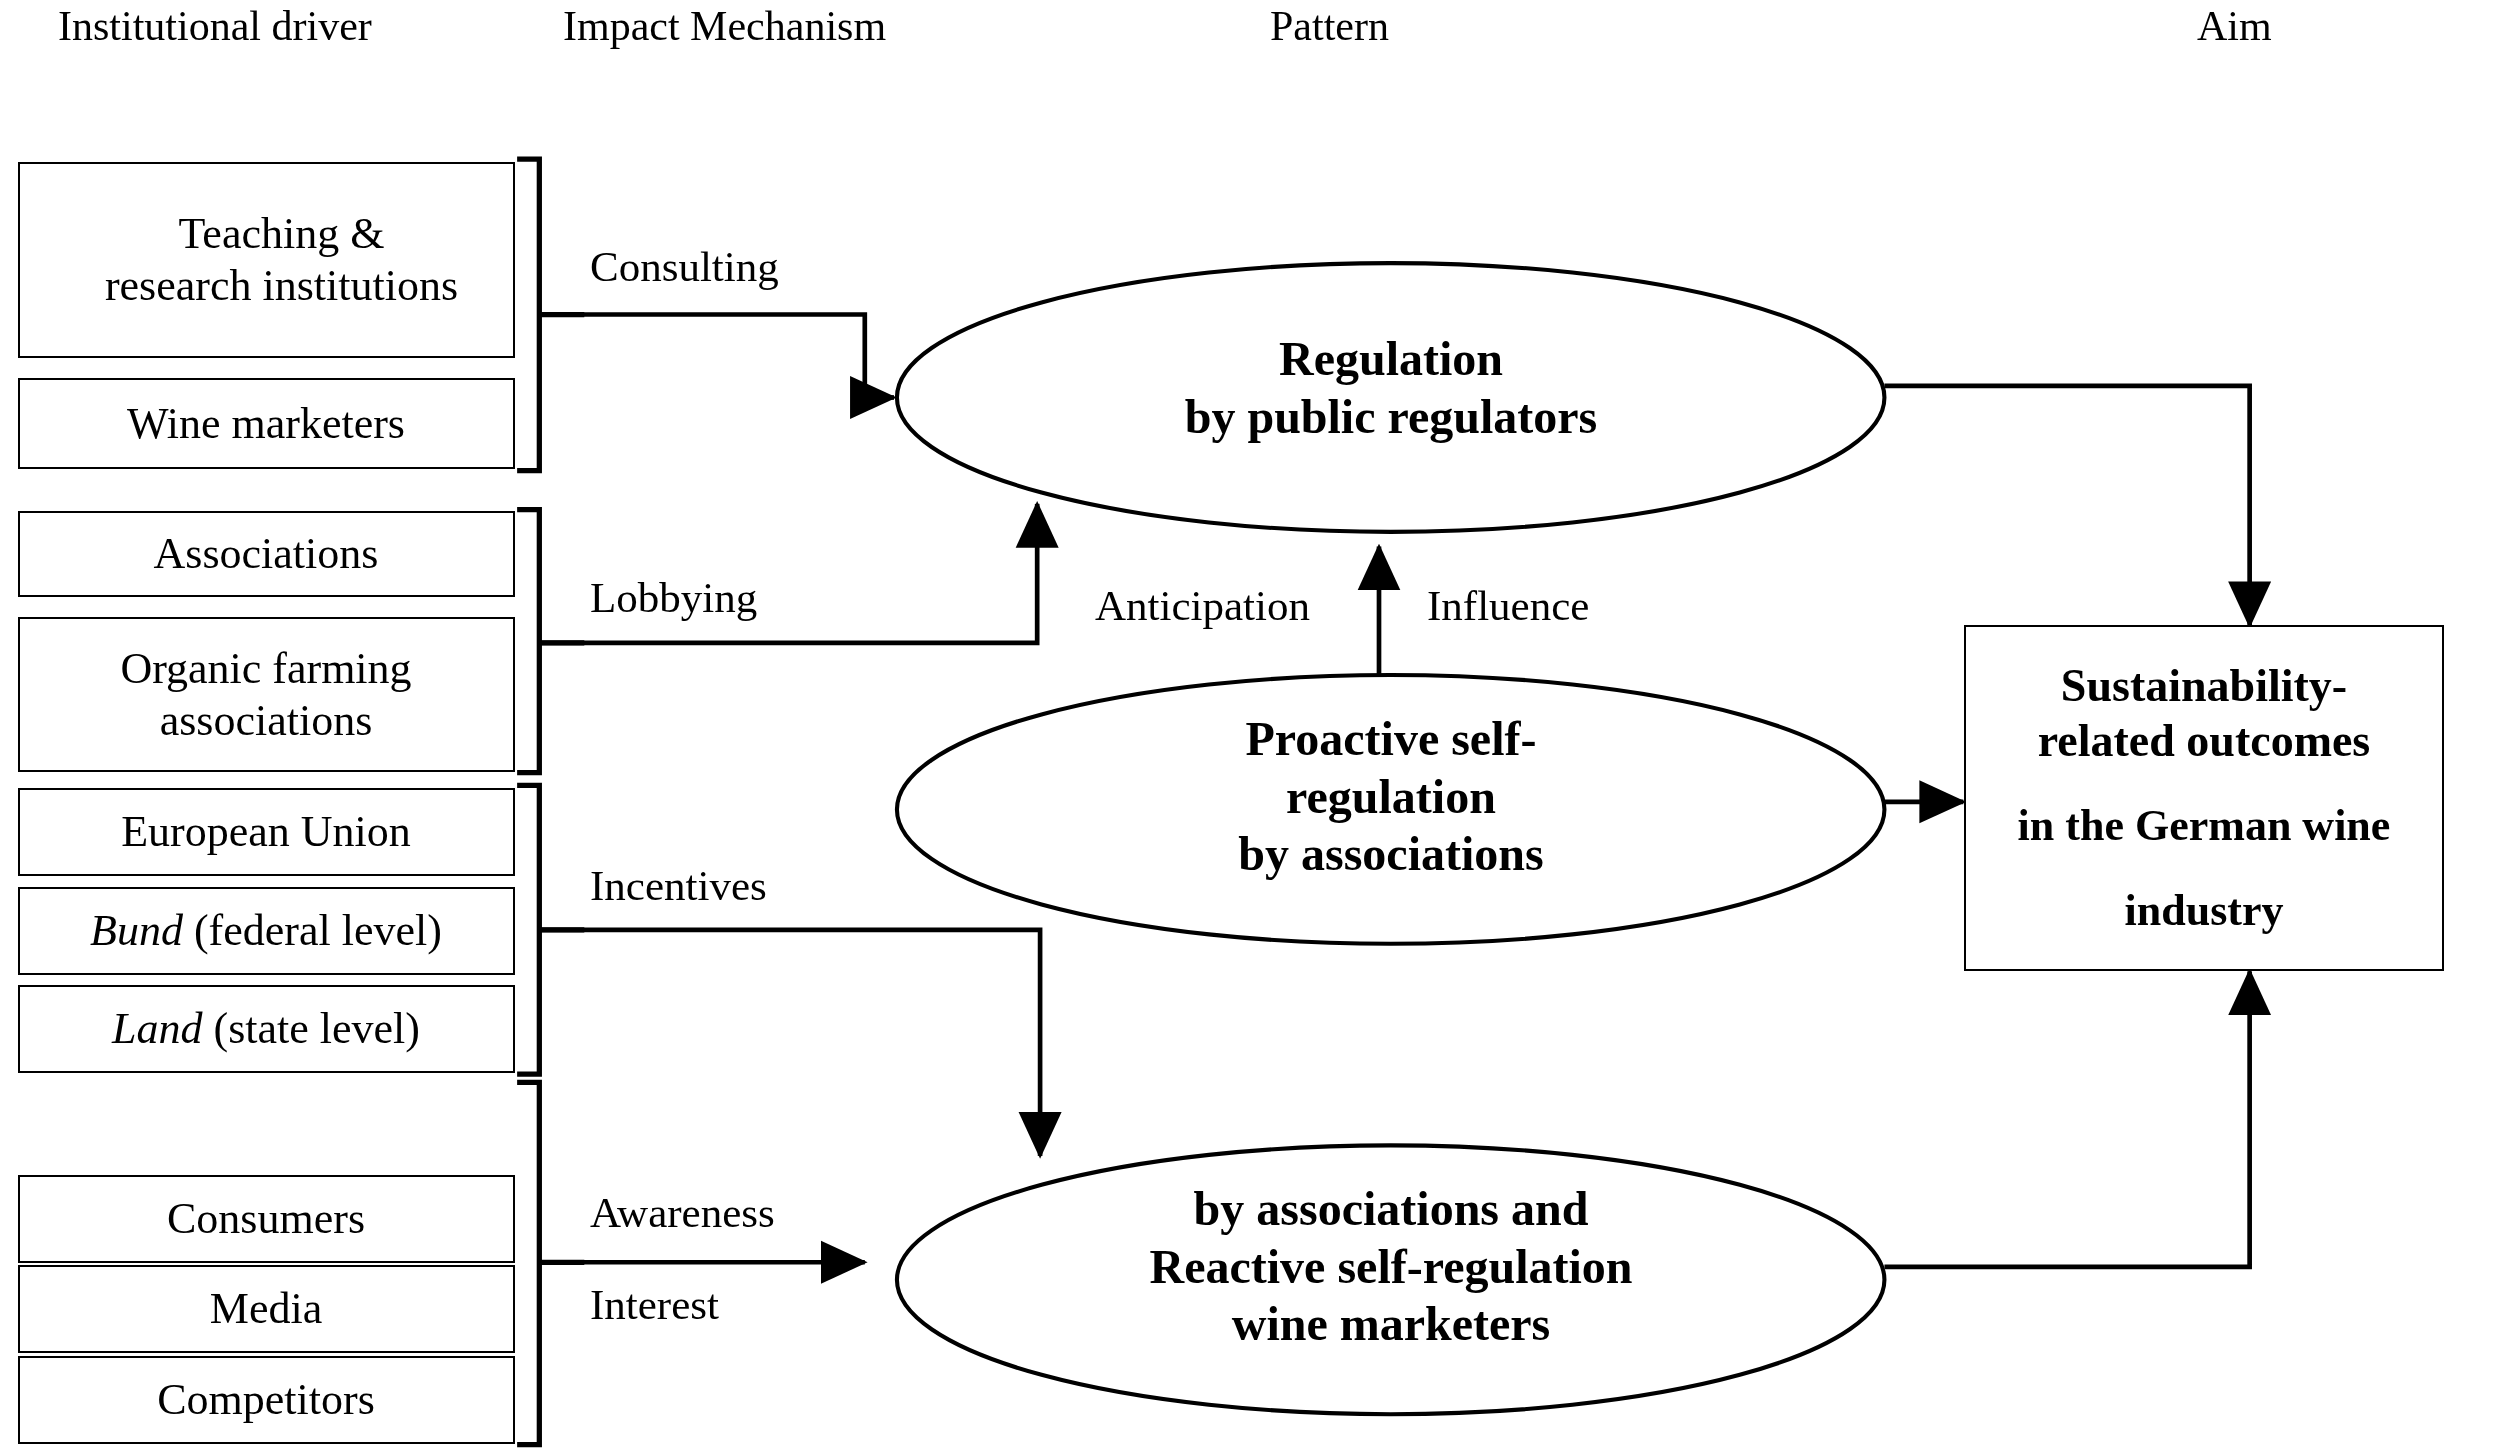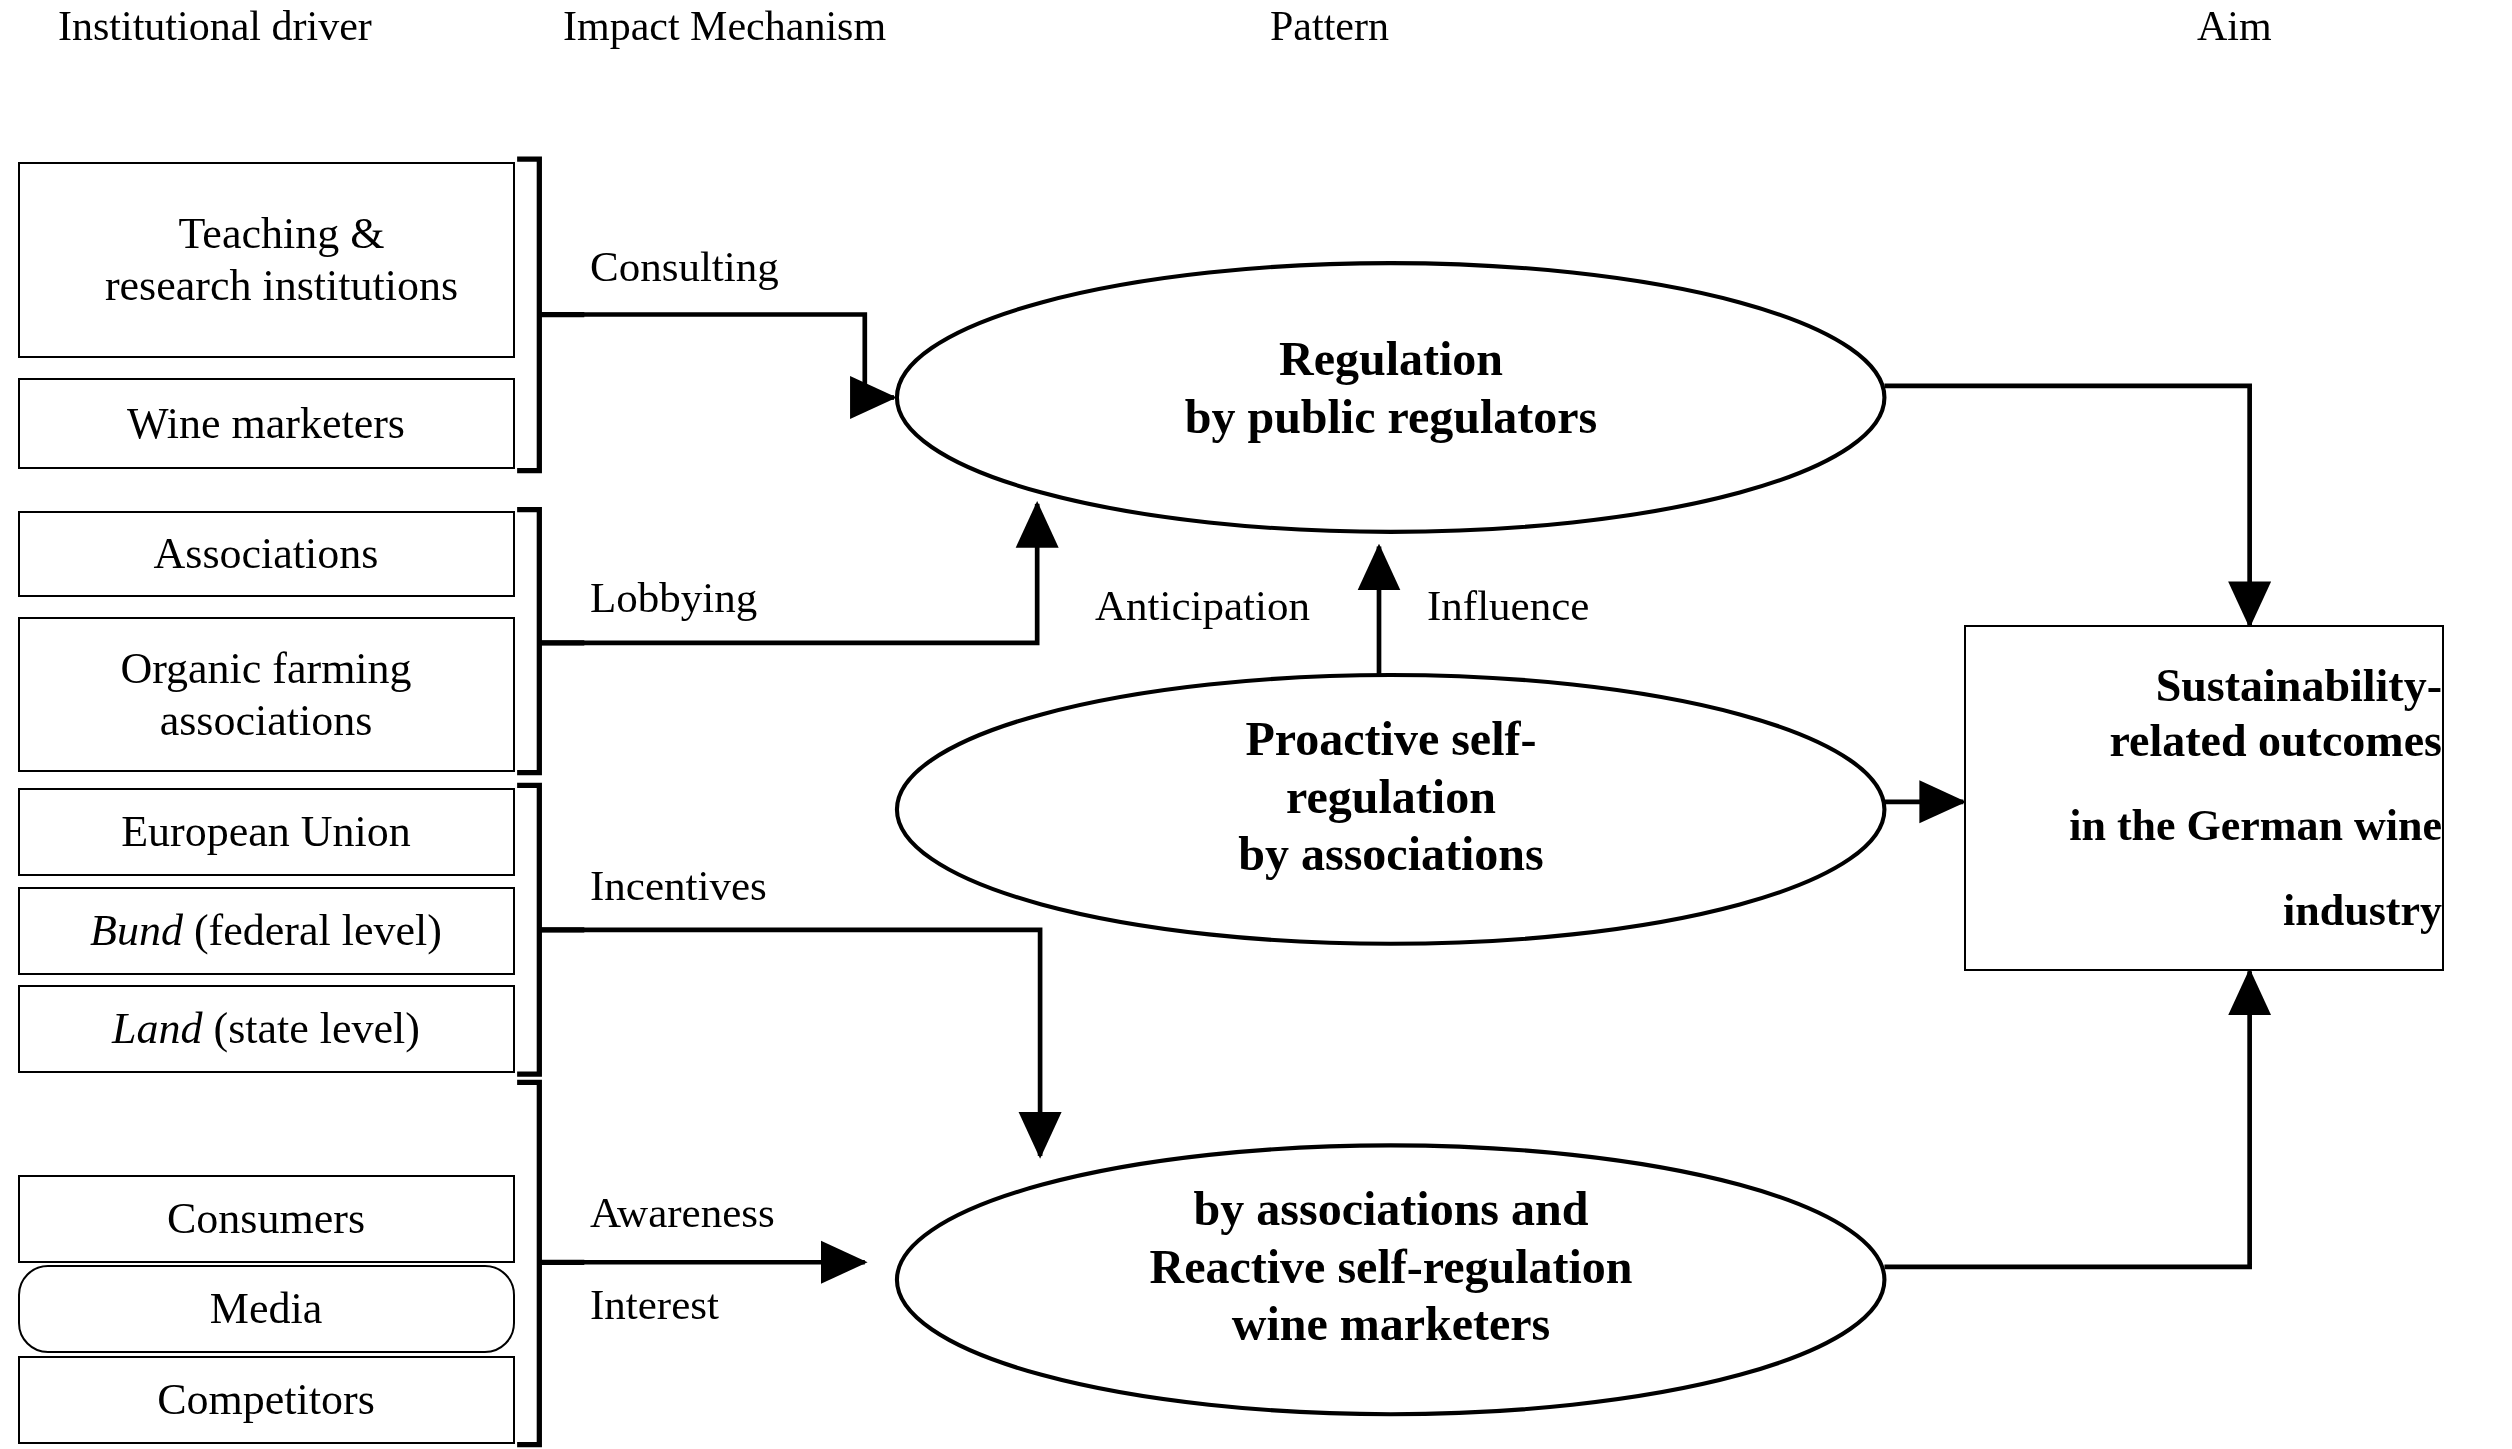--- a/index.html
+++ b/index.html
@@ -123,21 +123,21 @@
     <span class="txt">
       <span class="ital">Land</span><span> (state level)</span>
     </span>
   </div>
 
 
   <div class="driver-box" style="left:17.5px; top:1175px; width:497px; height:88px;">
     <span class="txt">Consumers</span>
   </div>
 
-  <div class="driver-box" style="left:17.5px; top:1265px; width:497px; height:88px;border-radius:30px;">
+  <div class="driver-box" style="left:17.5px; top:1265px; width:497px; height:88px;">
     <span class="txt">Media</span>
   </div>
 
   <div class="driver-box" style="left:17.5px; top:1356px; width:497px; height:88px;">
     <span class="txt">Competitors</span>
   </div>
 
   <svg class="layer" viewBox="0 0 4299 2481" xmlns="http://www.w3.org/2000/svg">
     <defs>
       <marker id="arrowR" markerWidth="10" markerHeight="10" refX="9.4" refY="5" orient="auto" markerUnits="strokeWidth">
@@ -218,21 +218,21 @@
     <div>regulation</div>
     <div>by associations</div>
   </div>
 
   <div class="ellipse-label" style="left:897px; top:1180px; width:988px;">
     <div>by associations and</div>
     <div>Reactive self-regulation</div>
     <div>wine marketers</div>
   </div>
 
-  <div class="aim-box" style="left:1964px; top:625px; width:480px; height:346px;text-align:right;">
+  <div class="aim-box" style="left:1964px; top:625px; width:480px; height:346px;">
     <div class="aim-inner">
       <span class="aim-strong">Sustainability-</span>
       <span class="aim-strong">related outcomes</span>
       <span class="aim-plain">in the German wine</span>
       <span class="aim-plain">industry</span>
     </div>
   </div>
 
 </div>
 

